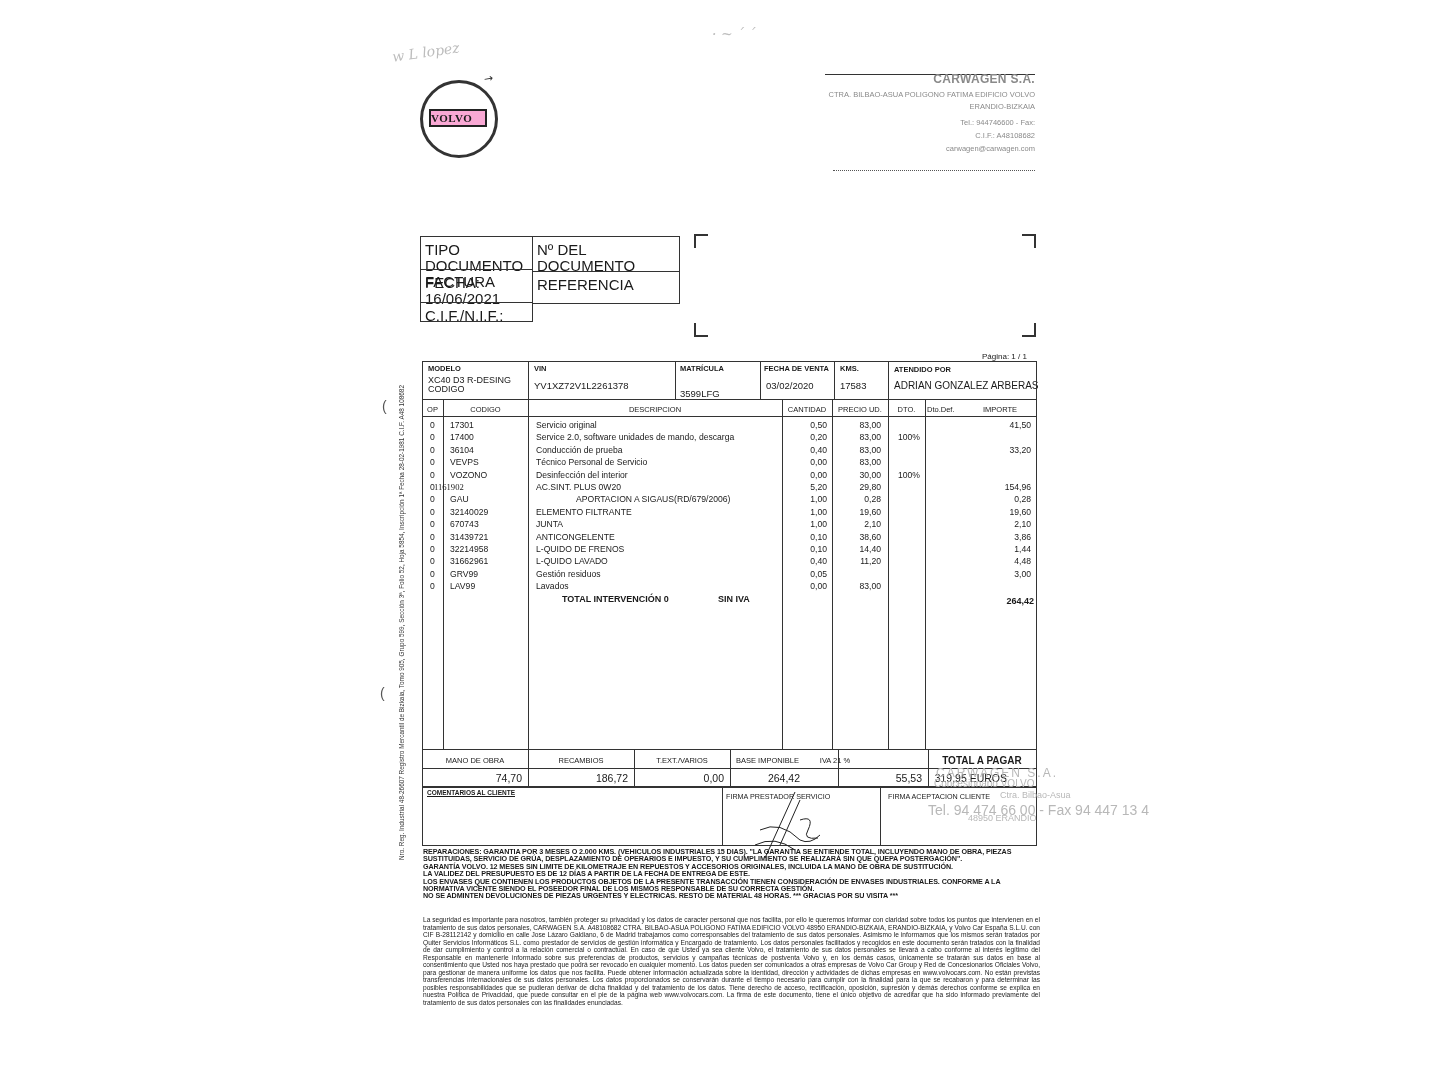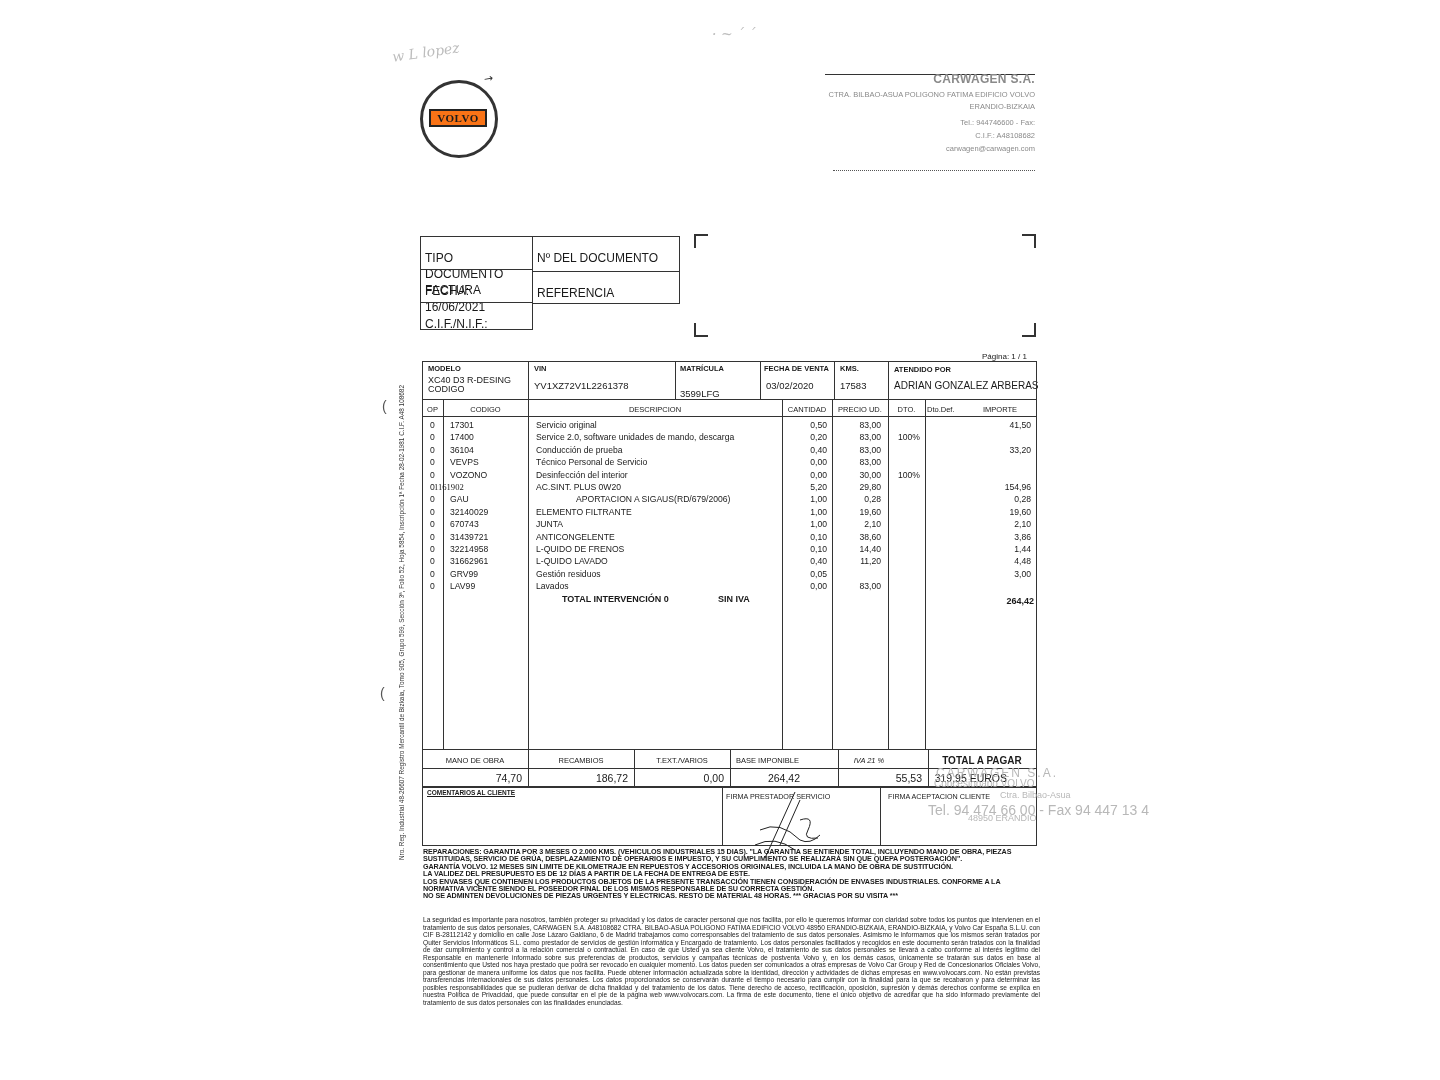--- a/index.html
+++ b/index.html
@@ -3,31 +3,31 @@
 <meta charset="utf-8">
 <style>
   html, body { margin:0; padding:0; background:#ffffff; }
   body { width:1440px; height:1080px; position:relative; overflow:hidden;
          font-family:"Liberation Sans", sans-serif; color:#1a1a1a; }
   .abs { position:absolute; }
   
   .logo-ring { position:absolute; left:420px; top:80px; width:72px; height:72px;
                border:3px solid #333; border-radius:50%; }
   .logo-band { position:absolute; left:429px; top:90px; width:54px; height:14px;
-               border:2px solid #222; background:#f97316; font-family:"Liberation Serif", serif;
-               font-weight:bold; font-size:11px; letter-spacing:0.5px; text-align:center; line-height:14px; }
+               border:2px solid #222; background:#f9a8d4; font-family:"Liberation Serif", serif;
+               font-weight:bold; font-size:11px; letter-spacing:0.5px; text-align:left; line-height:14px; }
   .logo-arrow { position:absolute; left:486px; top:70px; font-size:11px; color:#333; transform:rotate(35deg); }
   .handwrite { position:absolute; font-family:"DejaVu Serif", serif; font-style:italic; color:#bdbdbd; font-size:14px; }
   
   .co-rule { position:absolute; left:825px; top:74px; width:210px; border-top:1px solid #333; }
   .co-dots { position:absolute; left:833px; top:170px; width:202px; border-top:1px dotted #555; }
   .co-line { position:absolute; right:405px; text-align:right; color:#8a8a8a; font-size:7.5px; white-space:nowrap; }
   .co-name { position:absolute; right:405px; top:72px; color:#8a8a8a; font-weight:bold; font-size:12px; letter-spacing:0.3px; }
   
-  .box { position:absolute; border:1px solid #333; box-sizing:border-box; font-size:12px; padding:13px 4px; line-height:16px; }
+  .box { position:absolute; border:1px solid #333; box-sizing:border-box; font-size:15px; padding:5px 4px; line-height:16px; }
   .corner { position:absolute; width:12px; height:12px; border-color:#333; border-style:solid; border-width:0; }
   
   .tbl { position:absolute; left:422px; top:361px; width:615px; height:426px; border:1px solid #333; box-sizing:border-box; }
   .hdrcell { position:absolute; font-size:7.5px; font-weight:bold; }
   .valcell { position:absolute; font-size:9.5px; }
   .vline { position:absolute; border-left:1px solid #333; }
   .hline { position:absolute; border-top:1px solid #333; }
   .colhdr { position:absolute; font-size:7.5px; text-align:center; top:405px; }
   .row { position:absolute; left:422px; width:615px; height:12.4px; font-size:8.6px; }
   .row span { position:absolute; top:0; white-space:nowrap; }
@@ -273,21 +273,21 @@
   <div class="vline" style="left:528px;top:749px;height:38px;"></div>
   <div class="vline" style="left:634px;top:749px;height:38px;"></div>
   <div class="vline" style="left:730px;top:749px;height:38px;"></div>
   <div class="vline" style="left:838px;top:749px;height:38px;"></div>
   <div class="vline" style="left:928px;top:749px;height:38px;"></div>
 
   <div class="tot-label" style="left:422px;width:106px;">MANO DE OBRA</div>
   <div class="tot-label" style="left:528px;width:106px;">RECAMBIOS</div>
   <div class="tot-label" style="left:634px;width:96px;">T.EXT./VARIOS</div>
   <div class="tot-label" style="left:730px;width:108px;text-align:left;padding-left:6px;">BASE IMPONIBLE</div>
-  <div class="tot-label" style="left:824px;width:90px;font-style:italic;">IVA  21 %</div>
+  <div class="tot-label" style="left:790px;width:90px;">IVA  21 %</div>
   <div class="tot-label" style="left:928px;width:108px;font-size:10px;font-weight:bold;top:755px;">TOTAL A PAGAR</div>
 
   <div class="tot-val" style="left:422px;width:100px;">74,70</div>
   <div class="tot-val" style="left:528px;width:100px;">186,72</div>
   <div class="tot-val" style="left:634px;width:90px;">0,00</div>
   <div class="tot-val" style="left:730px;width:108px;text-align:center;">264,42</div>
   <div class="tot-val" style="left:838px;width:84px;">55,53</div>
   <div class="tot-val" style="left:903px;width:104px;font-weight:normal;">319,95 EUROS</div>
 </div>
 

